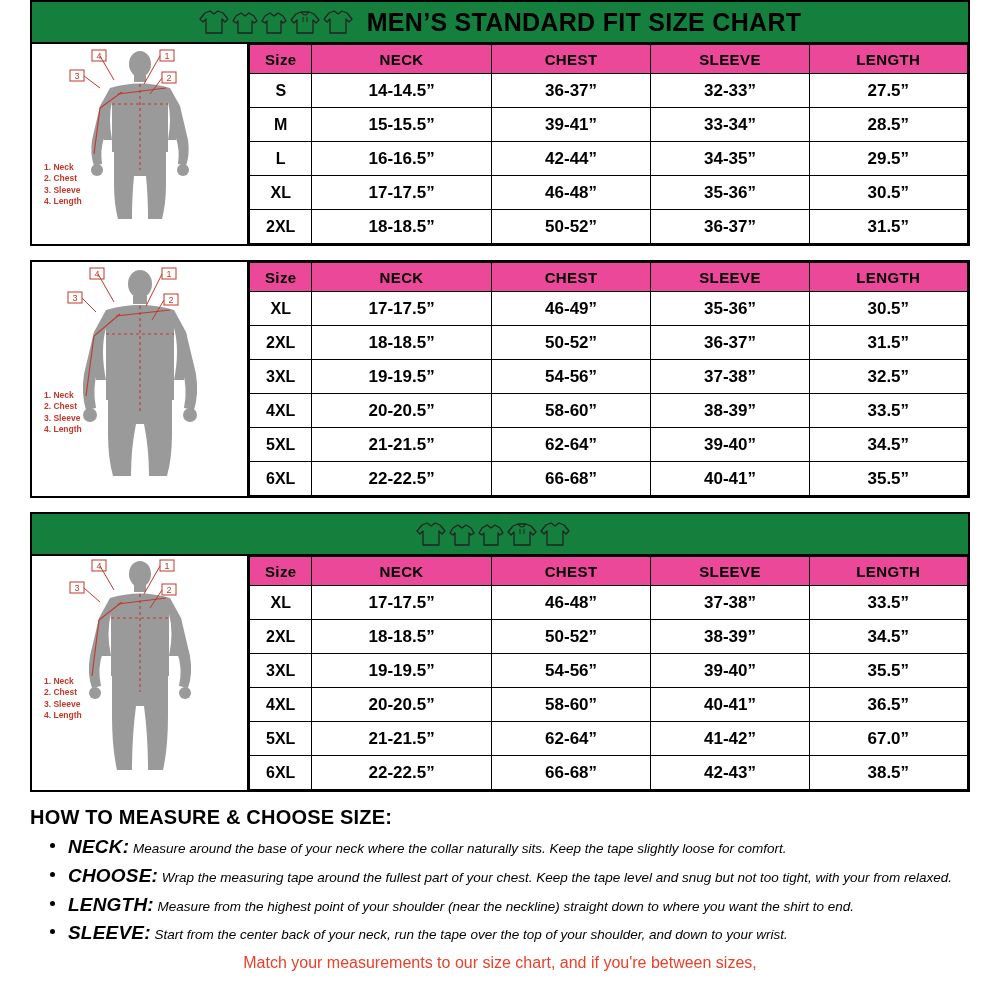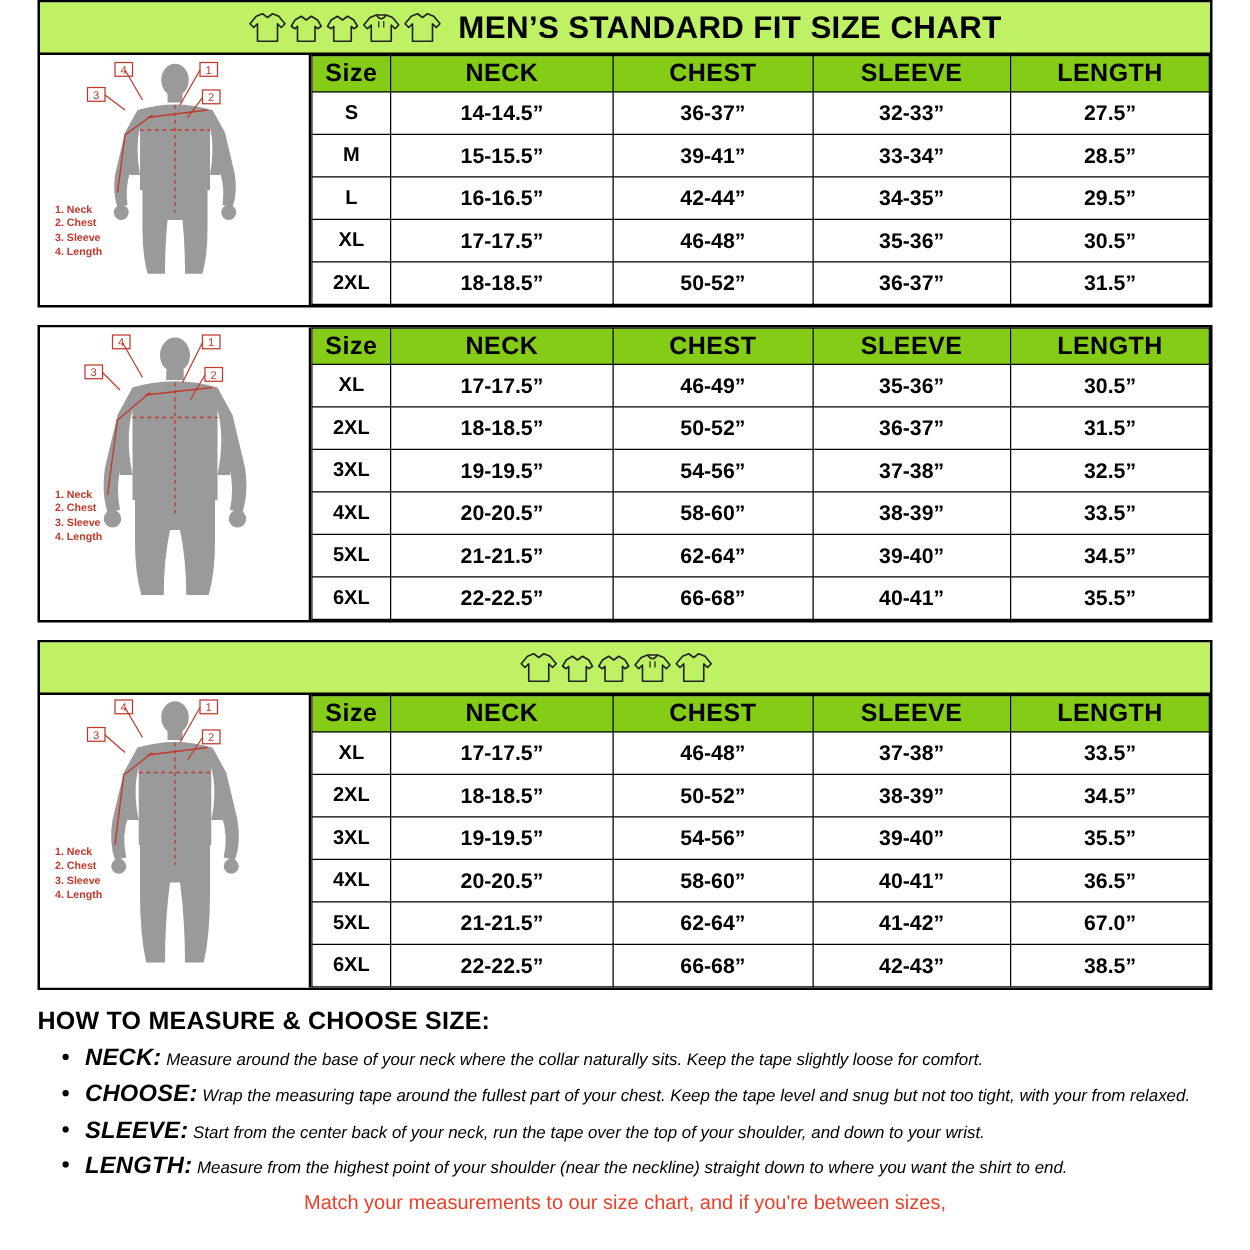--- a/index.html
+++ b/index.html
@@ -12,21 +12,21 @@
   }
   .page{width:1000px;height:1000px;position:relative;}
 
   
   .chart-block{
     margin:0 30px 14px 30px;
     border:2px solid #000;
     box-sizing:border-box;
   }
   .chart-header{
-    background:#bef264;
+    background:#15803d;
     border-bottom:2px solid #000;
     display:flex;
     align-items:center;
     justify-content:center;
     height:40px;
     position:relative;
   }
   .shirt-icons{
     display:flex;
     align-items:flex-end;
@@ -64,22 +64,22 @@
     flex:1;
     table-layout:fixed;
   }
   table.size th, table.size td{
     border:1.5px solid #000;
     text-align:center;
     font-weight:bold;
     font-family:"Liberation Sans", sans-serif;
   }
   table.size thead th{
-    background:#84cc16;
-    font-size:20px;
+    background:#ec4899;
+    font-size:15px;
     height:26px;
     letter-spacing:0.4px;
   }
   table.size tbody td{
     font-size:17px;
     height:31px;
     background:#fff;
   }
   table.size tbody td.size-col{
     font-size:16px;
@@ -509,26 +509,26 @@
     <ul class="measure">
       <li>
         <span class="m-term">NECK:</span>
         <span class="m-text">Measure around the base of your neck where the collar naturally sits. Keep the tape slightly loose for comfort.</span>
       </li>
       <li>
         <span class="m-term">CHOOSE:</span>
         <span class="m-text">Wrap the measuring tape around the fullest part of your chest. Keep the tape level and snug but not too tight, with your from relaxed.</span>
       </li>
       <li>
+        <span class="m-term">LENGTH:</span>
+        <span class="m-text">Measure from the highest point of your shoulder (near the neckline) straight down to where you want the shirt to end.</span>
+      </li>
+      <li>
         <span class="m-term">SLEEVE:</span>
         <span class="m-text">Start from the center back of your neck, run the tape over the top of your shoulder, and down to your wrist.</span>
-      </li>
-      <li>
-        <span class="m-term">LENGTH:</span>
-        <span class="m-text">Measure from the highest point of your shoulder (near the neckline) straight down to where you want the shirt to end.</span>
       </li>
     </ul>
     <div class="footnote">
       <div>Match your measurements to our size chart, and if you're between sizes,</div>
 
     </div>
   </div>
 
 </div>
 

